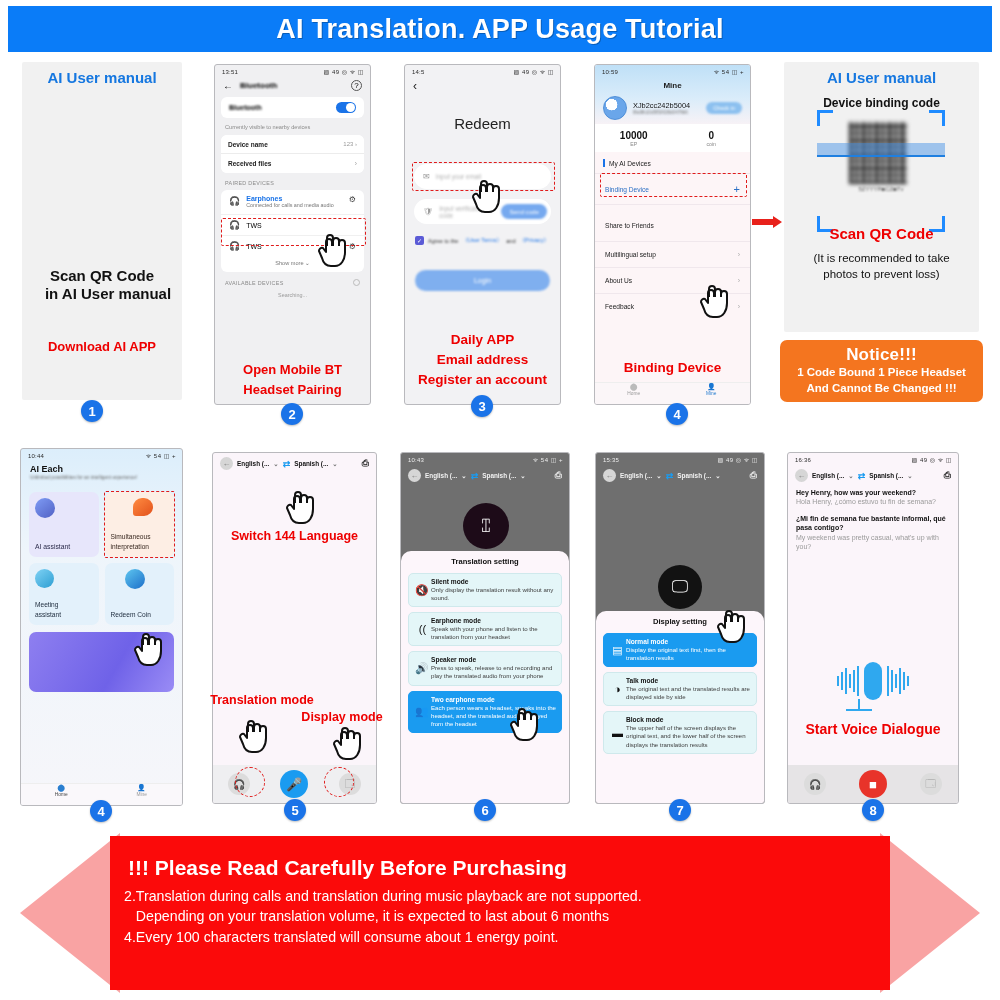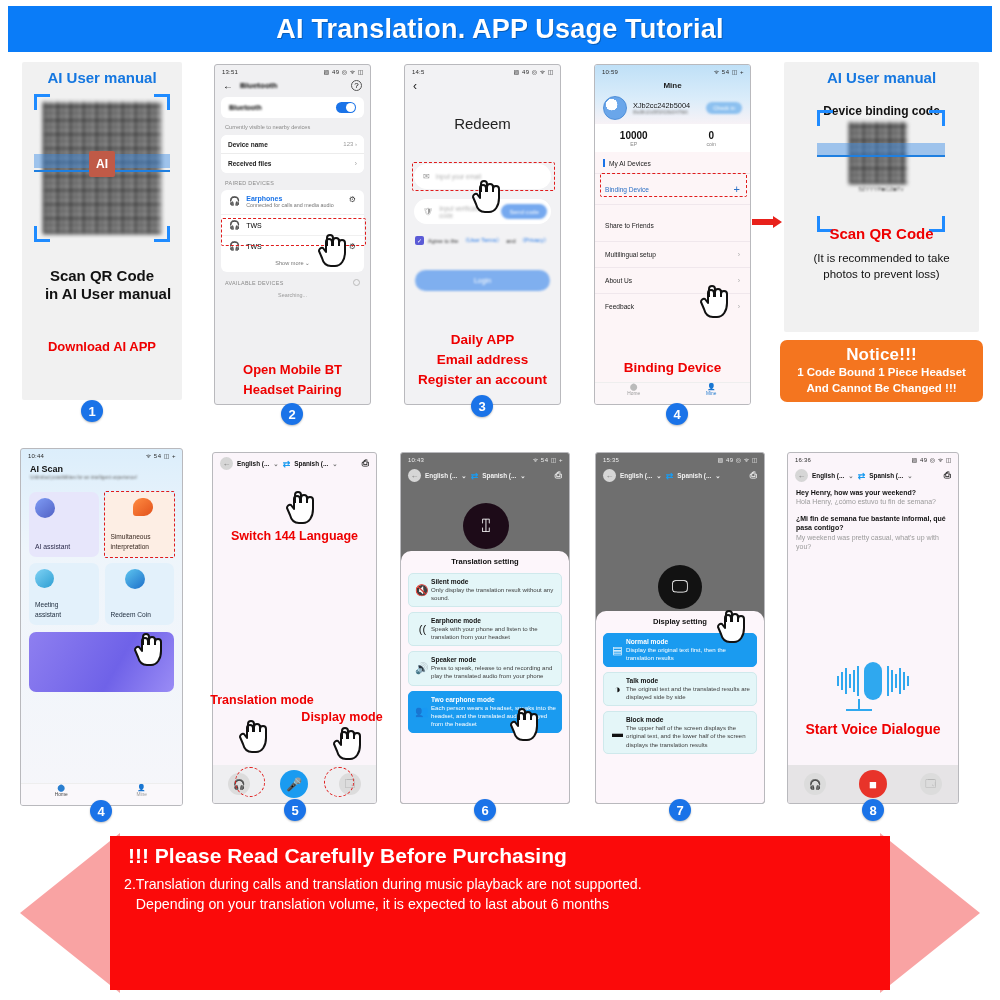--- a/index.html
+++ b/index.html
@@ -92,21 +92,21 @@
   .banner-wrap{ position:absolute; left:0; top:833px; width:1000px; height:160px; }
   .banner-arrowL, .banner-arrowR{
     position:absolute; top:0; width:100px; height:160px; background:#f9a3a3;
   }
   .banner-arrowL{ left:20px; clip-path:polygon(100% 0,100% 100%,0 50%); }
   .banner-arrowR{ right:20px; clip-path:polygon(0 0,0 100%,100% 50%); }
   .banner{
     position:absolute; left:110px; top:3px; width:780px; height:154px;
     background:#fb0a0a; color:#fff; padding:6px 14px 0 14px;
   }
-  .banner h2{ font-size:21px; font-weight:bold; margin:2px 0 6px 4px; }
+  .banner h2{ font-size:21px; font-weight:bold; margin:14px 0 6px 4px; }
   .banner li{ list-style:none; font-size:14.2px; line-height:1.43; }
 
   
   .modecard{
     background:#e4f6f8; border:1px solid #cfe9ec; border-radius:5px;
     display:flex; align-items:center; padding:4px 5px; margin-bottom:5px;
   }
   .modecard.sel{ background:#1a9bf0; border-color:#1a9bf0; }
   .modecard .mi{ width:17px; flex:0 0 17px; text-align:center; font-size:11px; color:#111; }
   .modecard.sel .mi{ color:#fff; }
@@ -124,30 +124,20 @@
 </head>
 <body>
 
 <div class="header">
   <h1>AI Translation. APP Usage Tutorial</h1>
 </div>
 
 <div class="manual-card" style="left:22px;top:62px;width:160px;height:338px;">
   <div class="manual-title" style="font-size:15px;margin-top:7px;">AI User manual</div>
 
-  <div class="qr-wrap" style="position:absolute;left:12px;top:32px;width:136px;height:148px;">
-    <div class="qr" style="position:absolute;left:9px;top:8px;width:118px;height:132px;"></div>
-    <div class="scanbar" style="top:60px;"></div>
-    <div class="scanline" style="top:76px;"></div>
-    <div class="ai-badge" style="left:55px;top:57px;width:26px;height:26px;font-size:12px;">AI</div>
-    <div class="bracket bk-tl"></div>
-      <div class="bracket bk-tr"></div>
-    <div class="bracket bk-bl"></div>
-      <div class="bracket bk-br"></div>
-  </div>
 
   <div class="blk-txt" style="position:absolute;left:0;right:0;top:205px;font-size:15px;">Scan QR Code</div>
   <div class="blk-txt" style="position:absolute;left:12px;right:0;top:223px;font-size:15px;">in AI User manual</div>
   <div class="red-txt" style="position:absolute;left:0;right:0;top:277px;font-size:13px;">Download AI APP</div>
 </div>
 <div class="step-num" style="left:81px;top:400px;">1</div>
 
 <div class="phone" style="left:214px;top:64px;width:157px;height:341px;background:#f0f0f2;">
   <div class="statusbar">
     <span>13:51</span>
@@ -333,21 +323,21 @@
   </svg>
 </div>
 <div class="red-txt" style="position:absolute;left:594px;top:360px;width:157px;font-size:13.5px;">Binding Device</div>
 <div class="step-num" style="left:666px;top:403px;">4</div>
 
 <div style="position:absolute;left:752px;top:216px;width:30px;height:12px;background:#e8211b;
             clip-path:polygon(0 25%,70% 25%,70% 0,100% 50%,70% 100%,70% 75%,0 75%);"></div>
 
 <div class="manual-card" style="left:784px;top:62px;width:195px;height:270px;">
   <div class="manual-title" style="font-size:15px;margin-top:7px;">AI User manual</div>
-  <div class="blk-txt" style="font-size:12px;margin-top:18px;">Device binding code</div>
+  <div class="blk-txt" style="font-size:12px;margin-top:10px;">Device binding code</div>
 
   <div class="qr-wrap" style="position:absolute;left:33px;top:48px;width:128px;height:122px;">
     <div class="qr" style="position:absolute;left:32px;top:12px;width:58px;height:62px;"></div>
     <div class="scanbar" style="top:33px;height:12px;"></div>
     <div class="scanline" style="top:45px;"></div>
     <div class="blurtxt" style="position:absolute;left:0;right:0;top:76px;text-align:center;font-size:6px;color:#555;">5ZYYYP■CZ■Tv</div>
     <div class="bracket bk-tl"></div>
       <div class="bracket bk-tr"></div>
     <div class="bracket bk-bl"></div>
       <div class="bracket bk-br"></div>
@@ -362,21 +352,21 @@
   <div class="nt">Notice!!!</div>
   <div class="nl">1 Code Bound 1 Piece Headset</div>
   <div class="nl">And Cannot Be Changed !!!</div>
 </div>
 
 <div class="phone" style="left:20px;top:448px;width:163px;height:358px;background:linear-gradient(180deg,#dceefb 0%,#eef5fb 28%,#f6f6fa 100%);">
   <div class="statusbar">
     <span>10:44</span>
     <span class="icons">ᯤ 54 ◫ +</span>
   </div>
-  <div style="font-size:9px;font-weight:bold;color:#111;padding:3px 0 1px 9px;">AI Scan</div>
+  <div style="font-size:9px;font-weight:bold;color:#111;padding:3px 0 1px 9px;">AI Each</div>
   <div class="blurtxt" style="font-size:4.8px;color:#666;padding:0 0 5px 9px;">Unlimited possibilities for an intelligent experience!</div>
 
 
   <div style="display:flex;gap:6px;margin:7px 8px 0 8px;">
     <div style="flex:1;background:#e7e6fb;border-radius:7px;height:65px;padding:6px;position:relative;">
       <div style="width:20px;height:20px;border-radius:50%;background:linear-gradient(140deg,#7f9cf5,#5161c4);"></div>
       <div style="position:absolute;left:6px;bottom:7px;font-size:6.8px;color:#2b2b4a;">AI assistant</div>
     </div>
     <div style="flex:1;background:#fdeee4;border-radius:7px;height:65px;padding:6px;position:relative;">
       <div style="width:20px;height:18px;border-radius:9px 9px 9px 3px;background:linear-gradient(140deg,#ff8c42,#e2511b);margin-left:22px;"></div>
@@ -619,15 +609,16 @@
 <div class="step-num" style="left:862px;top:799px;">8</div>
 
 <div class="banner-wrap">
   <div class="banner-arrowL"></div>
   <div class="banner-arrowR"></div>
   <div class="banner">
     <h2>!!! Please Read Carefully Before Purchasing</h2>
     <ul>
       <li>2.Translation during calls and translation during music playback are not supported.</li>
       <li style="white-space:pre;">   Depending on your translation volume, it is expected to last about 6 months</li>
+      <li>4.Every 100 characters translated will consume about 1 energy point.</li>
     </ul>
   </div>
 </div>
 
 </body></html>

